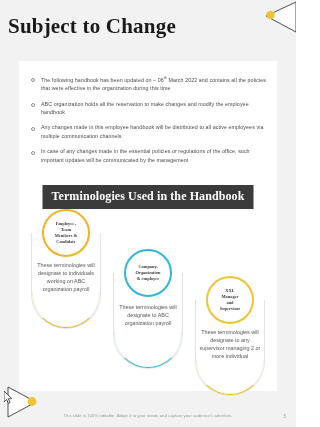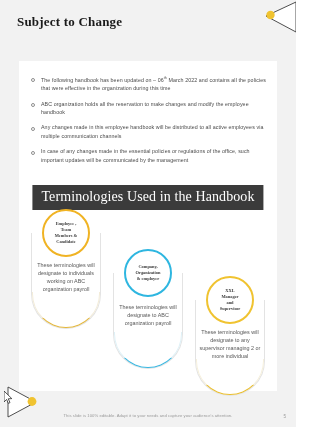--- a/index.html
+++ b/index.html
@@ -37,25 +37,25 @@
     left: 4px;
     bottom: 8px;
     width: 44px;
     height: 34px;
     pointer-events: none;
   }
 
   
   .page-title {
     position: absolute;
-    left: 17px;
+    left: 8px;
     top: 14px;
     font-family: "Liberation Serif", serif;
     font-weight: bold;
-    font-size: 13px;
+    font-size: 21px;
     color: #1a1a1a;
     letter-spacing: 0.2px;
   }
 
   
   .card {
     position: absolute;
     left: 19px;
     top: 61px;
     width: 258px;
@@ -98,22 +98,22 @@
 
   
   .banner {
     position: absolute;
     left: 50%;
     transform: translateX(-50%);
     top: 124px;
     background: #3b3b3b;
     color: #ffffff;
     font-family: "Liberation Serif", serif;
-    font-weight: normal;
-    font-size: 14px;
+    font-weight: bold;
+    font-size: 12px;
     padding: 4px 9px 4.5px 9px;
     white-space: nowrap;
     letter-spacing: 0.1px;
   }
 
   
   .terms {
     position: absolute;
     left: 0;
     top: 0;

